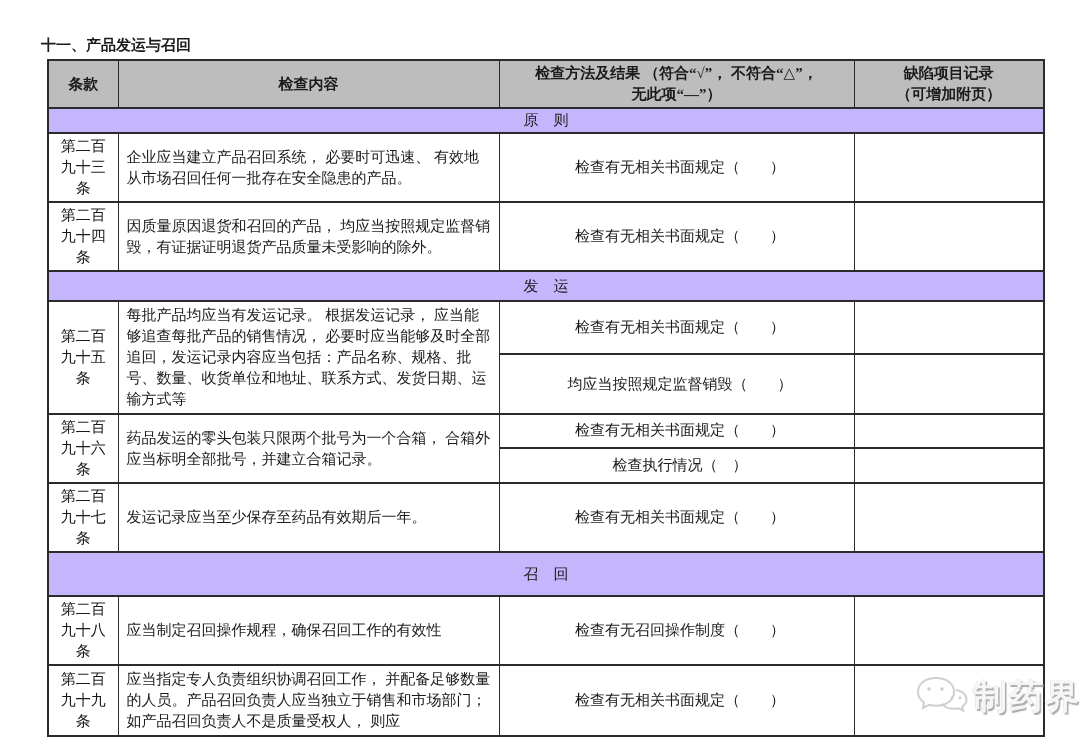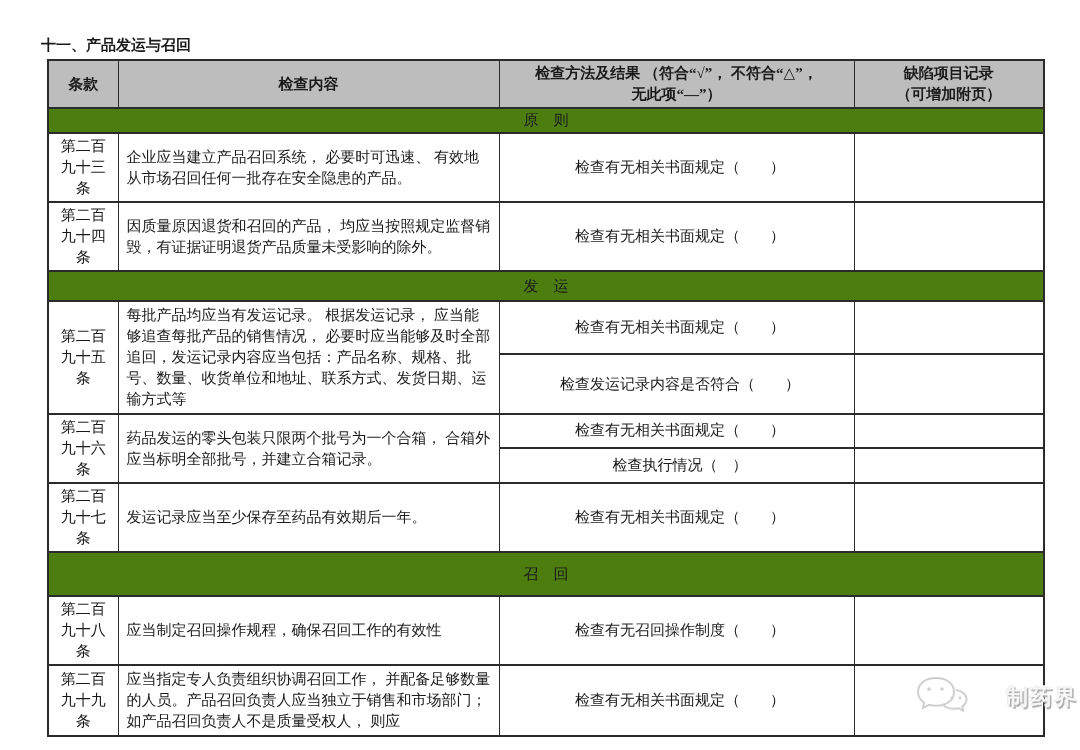--- a/index.html
+++ b/index.html
@@ -47,21 +47,21 @@
     background: #bdbdbd;
     font-weight: bold;
     text-align: center;
     padding: 2px 4px;
   }
   .pre { white-space: pre-line; }
   .header-row { height: 47px; }
   .section-label {
     text-align: center;
     padding: 1px 4px;
-    background: #4d7c0f;
+    background: #c4b5fd;
   }
   .clause-cell {
     text-align: center;
     white-space: pre-line;
     padding: 2px 2px;
     line-height: 22px;
   }
   .content-cell {
     text-align: left;
     padding: 3px 8px;
@@ -75,27 +75,26 @@
     position: absolute;
     left: 916px;
     top: 674px;
     display: flex;
     align-items: center;
     gap: 5px;
     pointer-events: none;
     z-index: 5;
   }
   .watermark-text {
-    font-size: 22px;
+    font-size: 34px;
     font-weight: bold;
     color: #f6f6f6;
     letter-spacing: 2px;
     text-shadow: 1.5px 1.5px 1px #ababab, -0.5px -0.5px 0 #e3e3e3;
     white-space: nowrap;
-    margin-left: 33px;
   }
 </style>
 </head>
 <body>
 
 <div class="page">
 
 
   <div class="section-heading">十一、产品发运与召回</div>
 
@@ -141,21 +140,21 @@
         </tr>
         <tr class="item-row" style="height: 52px;">
           <td class="clause-cell" rowspan="2">第二百
 九十五
 条</td>
           <td class="content-cell" rowspan="2">每批产品均应当有发运记录。 根据发运记录， 应当能够追查每批产品的销售情况， 必要时应当能够及时全部追回，发运记录内容应当包括：产品名称、规格、批号、数量、收货单位和地址、联系方式、发货日期、运输方式等</td>
           <td class="method-cell">检查有无相关书面规定（　　）</td>
           <td class="defect-cell"></td>
         </tr>
         <tr class="item-row" style="height: 58px;">
-          <td class="method-cell">检查发运记录内容是否符合（　　）</td>
+          <td class="method-cell">均应当按照规定监督销毁（　　）</td>
           <td class="defect-cell"></td>
         </tr>
         <tr class="item-row" style="height: 30px;">
           <td class="clause-cell" rowspan="2">第二百
 九十六
 条</td>
           <td class="content-cell" rowspan="2">药品发运的零头包装只限两个批号为一个合箱， 合箱外应当标明全部批号，并建立合箱记录。</td>
           <td class="method-cell">检查有无相关书面规定（　　）</td>
           <td class="defect-cell"></td>
         </tr>

